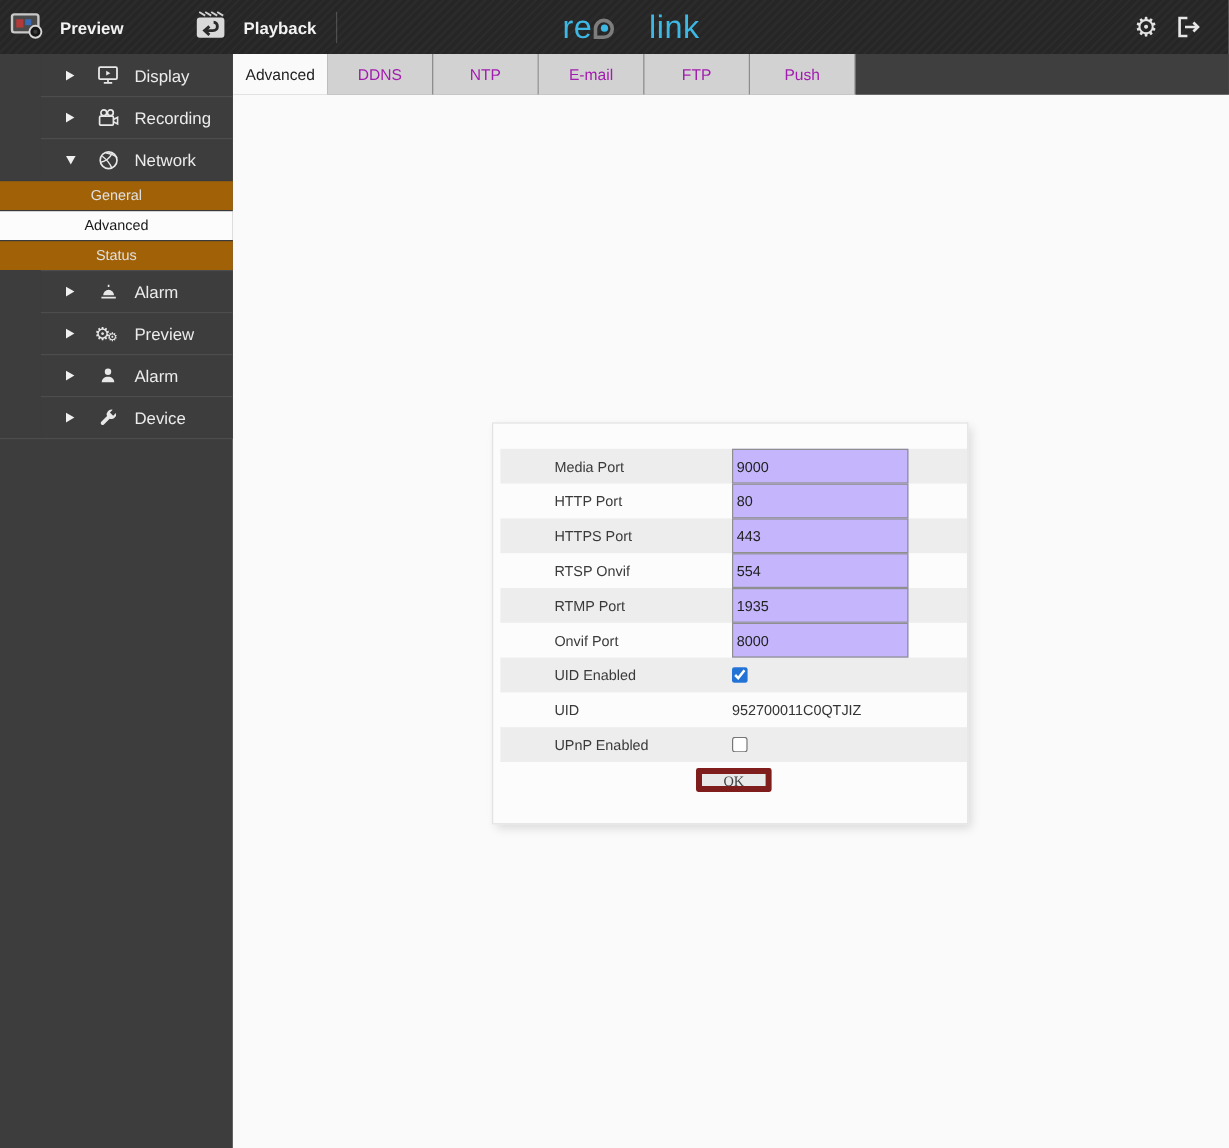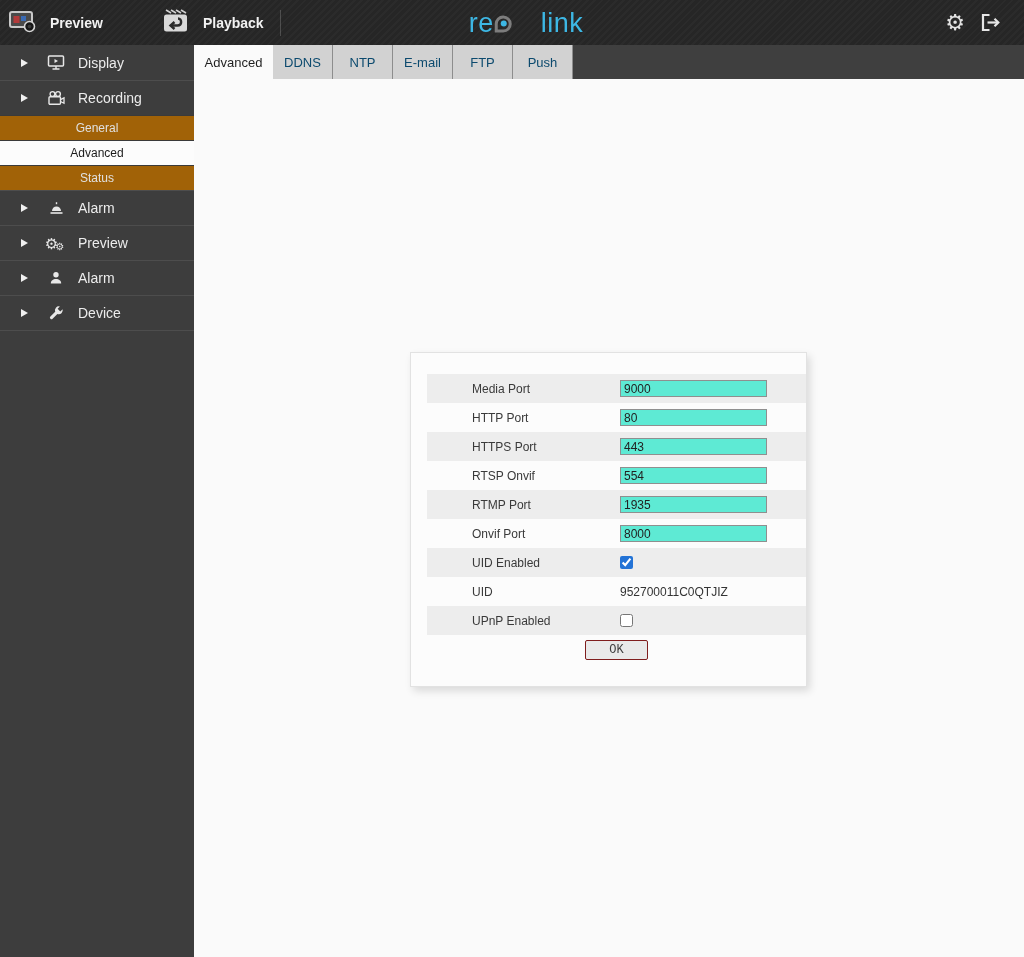--- a/index.html
+++ b/index.html
@@ -22,61 +22,61 @@
   .logo-o i { position:absolute; left:50%; top:50%; transform:translate(-50%,-50%);
     width:6px; height:6px; border-radius:50%; background:#3db7e4; }
   .tb-right { position:absolute; right:0; top:0; height:45px; display:flex; align-items:center; gap:14px; padding-right:22px; }
   .gear { color:#e3e3e3; font-size:22px; line-height:1; cursor:pointer; }
   .iconbtn { cursor:pointer; display:flex; align-items:center; }
 
   
   .sidebar { position:absolute; left:0; top:45px; width:194px; height:912px;
     background:#3d3d3d; z-index:4; }
   .side-item { height:35px; display:flex; align-items:center; cursor:pointer;
-    border-top:1px solid #4d4d4d; background:#3d3d3d; }
+    border-top:1px solid #4d4d4d; background:#3d3d3d;margin-left:34px; }
   .side-item:first-child { border-top:none; }
   .side-end { border-top:1px solid #4d4d4d; height:1px; }
   .tri { margin-left:21px; width:12px; display:flex; justify-content:flex-start; }
   .tri-right { width:0; height:0; border-left:7px solid #f0f0f0;
     border-top:4.5px solid transparent; border-bottom:4.5px solid transparent; }
   .tri-down { width:0; height:0; border-top:7px solid #f0f0f0;
     border-left:4.5px solid transparent; border-right:4.5px solid transparent; }
   .side-ic { margin-left:12px; width:22px; display:flex; justify-content:center; align-items:center; }
   .side-label { margin-left:11px; color:#ececec; font-size:14px; }
   .sub-item { height:25px; display:flex; align-items:center; justify-content:center;
     background:#a16207; color:#e0e0e0; font-size:12px; cursor:pointer;
     border-top:1px solid #3a3a3a; }
   .sub-item.active { background:#fcfcfc; color:#1a1a1a; }
   .gear-sm { color:#e8e8e8; font-size:15px; line-height:1; }
   .gear-sm2 { color:#e8e8e8; font-size:10px; line-height:1; position:relative; left:-3px; top:4px; }
 
   
   .tabrow { position:absolute; left:194px; top:45px; width:830px; height:34px;
     display:flex; background:#3f3f3f; }
-  .tab { width:60px; height:34px; display:flex; align-items:center; justify-content:center;
-    background:#d2d2d2; color:#0c4a6e; font-size:13px; cursor:pointer;
+  .tab { width:88px; height:34px; display:flex; align-items:center; justify-content:center;
+    background:#d2d2d2; color:#a21caf; font-size:13px; cursor:pointer;
     border-right:1px solid #8d8d8d; }
   .tab.active { width:79px; background:#fafafa; color:#1f1f1f; border-right:none; }
   .tab-fill { flex:1; background:#3f3f3f; }
 
   
   .content { position:absolute; left:194px; top:79px; width:830px; height:878px; background:#fafafa; }
   .panel { position:absolute; left:216px; top:273px; width:397px;
     background:#fcfcfc; border:1px solid #e2e2e2;
-    box-shadow:3px 4px 8px rgba(0,0,0,0.13); padding:21px 0 26px 16px; }
+    box-shadow:3px 4px 8px rgba(0,0,0,0.13); padding:21px 0 26px 6px; }
   .frow { height:29px; display:flex; align-items:center; }
   .frow.stripe { background:#ededed; }
   .flabel { margin-left:45px; width:148px; font-size:12px; color:#3a3a3a; }
-  .finput { width:147px; height:17px; border:1px solid #8f8f8f; background:#5eead4;
+  .finput { width:147px; height:29px; border:1px solid #8f8f8f; background:#c4b5fd;
     font-family:"Liberation Sans", sans-serif; font-size:12px; color:#222; padding:0 3px; }
   .fcheck { width:13px; height:13px; accent-color:#2373d6; cursor:pointer; }
   .fvalue { font-size:12px; color:#333; }
   .okwrap { margin-top:5px; display:flex; justify-content:center; }
-  .okbtn { width:63px; height:20px; background:#e9e9e9; border:1px solid #7f1d1d;
-    border-radius:2px; font-family:Liberation Mono, monospace; font-size:12px;
+  .okbtn { width:63px; height:20px; background:#e9e9e9; border:5px solid #7f1d1d;
+    border-radius:2px; font-family:Liberation Serif, serif; font-size:12px;
     color:#3f3f3f; cursor:pointer; line-height:1; }
 </style>
 </head>
 <body>
 
 <div class="topbar">
   <div class="tb-btn">
     <span>
       <svg width="30" height="25" viewBox="0 0 30 25">
         <rect x="2" y="3" width="22" height="15" rx="2" fill="#4a4a4a" stroke="#c9c9c9" stroke-width="2"></rect>
@@ -145,20 +145,32 @@
       <svg width="19" height="17" viewBox="0 0 19 17">
         <circle cx="5.5" cy="4" r="2.4" fill="none" stroke="#e8e8e8" stroke-width="1.4"></circle>
         <circle cx="11" cy="4" r="2.4" fill="none" stroke="#e8e8e8" stroke-width="1.4"></circle>
         <rect x="2" y="6.8" width="11.5" height="7.5" rx="1" fill="none" stroke="#e8e8e8" stroke-width="1.4"></rect>
         <path d="M13.5 9.6l3.5-1.8v5.5l-3.5-1.8" fill="none" stroke="#e8e8e8" stroke-width="1.3"></path>
       </svg>
     </span>
     <span class="side-label">Recording</span>
   </div>
 
+  <div class="side-item">
+    <span class="tri">
+        <span class="tri-down"></span>
+      </span>
+    <span class="side-ic">
+      <svg width="17" height="17" viewBox="0 0 17 17">
+        <circle cx="8.5" cy="8.5" r="7" fill="none" stroke="#e8e8e8" stroke-width="1.4"></circle>
+        <path d="M3.2 5.2c3.2 2.3 6.3 5.4 8 10M11.7 2.3c-1.6 3.4-5.4 7-10 8M5.8 2.2c3.8 1.2 8 1.5 9.6 4.3" fill="none" stroke="#e8e8e8" stroke-width="1.2"></path>
+      </svg>
+    </span>
+    <span class="side-label">Network</span>
+  </div>
 
   <div class="sub-item">
     <span>General</span>
   </div>
   <div class="sub-item active">
     <span>Advanced</span>
   </div>
   <div class="sub-item">
     <span>Status</span>
   </div>

